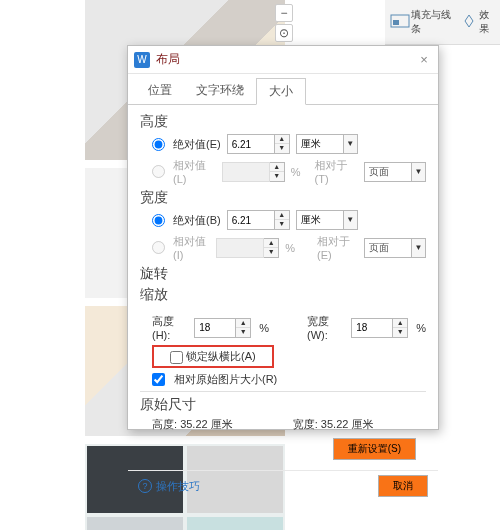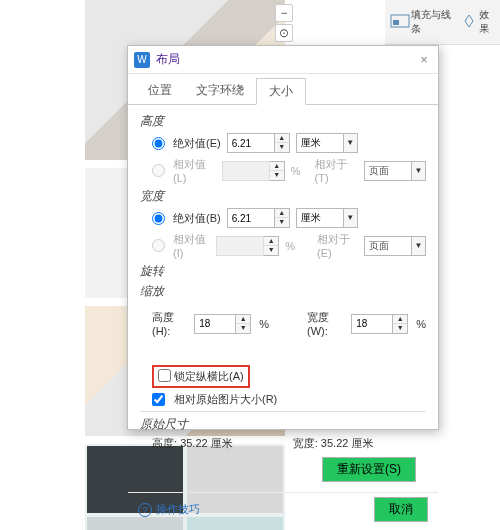--- a/index.html
+++ b/index.html
@@ -16,45 +16,45 @@
   .thumb.h160 { height: 160px; } .thumb.h130 { height: 130px; } .thumb.h140 { height:140px; }
   .thumb.a { background: linear-gradient(135deg,#e8e8e8 40%,#d4cfc9 40%,#d4cfc9 60%,#f0e8d8 60%); }
   .thumb.b { background: linear-gradient(120deg,#f2f2f2 50%,#dcdcdc 50%); }
   .thumb.c { background: linear-gradient(135deg,#f4e9d8 30%,#e8e8e8 30%,#e8e8e8 70%,#d8c9b8 70%); }
   .thumb.d { background: #eaefef; display:flex; flex-wrap:wrap; }
   .thumb.d .sq { width:48%; height:48%; margin:1%; }
   .sq.dark{background:#3a3f44;} .sq.light{background:#d8d8d8;} .sq.silver{background:#cfd4d7;} .sq.teal{background:#c8e0e0;}
   .dialog { position: absolute; left: 127px; top: 45px; width: 312px; height: 385px; background: #fff; border: 1px solid #bdbdbd; box-shadow: 2px 3px 10px rgba(0,0,0,0.25); }
   .dlg-title { height: 28px; display: flex; align-items: center; padding: 0 6px; border-bottom: 1px solid #e5e5e5; }
   .dlg-logo { width:16px; height:16px; background:#2b7cd3; color:#fff; font-size:10px; display:flex; align-items:center; justify-content:center; margin-right:6px; border-radius:2px; }
-  .dlg-title-text { flex: 1; font-size: 12px; color: #4c1d95; }
+  .dlg-title-text { flex: 1; font-size: 12px; color: #7f1d1d; }
   .dlg-close { width:16px; height:16px; color:#888; font-size:13px; text-align:center; cursor:pointer; }
   .tabs { display: flex; border-bottom: 1px solid #ccc; padding: 0 8px; margin-top:4px; }
   .tab { padding: 4px 12px; font-size: 12px; color: #555; cursor: pointer; }
   .tab.active { border: 1px solid #ccc; border-bottom: 1px solid #fff; margin-bottom: -1px; background: #fff; }
   .pane { padding: 6px 12px 4px 12px; }
-  .section-label { font-size: 12px; color: #444; margin: 2px 0 3px 0; font-style: italic; }
+  .section-label { font-size: 14px; color: #444; margin: 2px 0 3px 0; }
   .row { display: flex; align-items: center; gap: 6px; margin: 2px 0 4px 12px; }
   .row2 { display:flex; align-items:center; gap:8px; margin:10px 0 4px 12px; }
   input[type=radio] { margin:0 2px 0 0; vertical-align:middle; }
   input[type=checkbox] { margin:0 3px 0 0; vertical-align:middle; }
   label { font-size:11px; color:#333; }
   label.disabled { color:#aaa; }
   .combo, .num { border:1px solid #b8b8b8; height:20px; padding:0 4px; font-size:10px; background:#fff; }
   .combo { width:48px; } .combo.unit { width:48px; } .num { width:42px; }
   .disabled-box { background:#f0f0f0; border:1px solid #ddd; height:20px; width:48px; }
   .spinner { display:inline-flex; align-items:center; }
   .spin-btns { display:flex; flex-direction:column; border:1px solid #b8b8b8; border-left:none; }
   .spin-btns span { width:14px; height:9px; font-size:7px; line-height:8px; text-align:center; background:#f6f6f6; border-bottom:1px solid #ddd; }
   .spin-btns span:last-child{border-bottom:none;}
   .dropdown-arrow { width:14px; height:20px; border:1px solid #b8b8b8; border-left:none; background:#f6f6f6; font-size:8px; text-align:center; line-height:18px; }
-  .redbox { border:2px solid #e03a2f; padding:2px 4px; display:inline-flex; align-items:flex-start;margin-top:24px; }
+  .redbox { border:2px solid #e03a2f; padding:2px 16px; display:inline-flex; align-items:flex-end; }
   .orig { display:flex; gap:60px; margin-left:12px; margin-top:2px; }
   .btn-row { display:flex; justify-content:flex-end; gap:8px; padding:6px 10px; }
-  .btn { border:1px solid #b0b0b0; background:#22c55e; padding:3px 14px; font-size:12px; cursor:pointer;margin-left:26px; }
+  .btn { border:1px solid #b0b0b0; background:#f97316; padding:3px 14px; font-size:10px; cursor:pointer;margin-left:26px; }
   .tips { display:flex; align-items:center; gap:4px; padding:4px 10px; color:#2d77c6; border-top:1px solid #e8e8e8; }
   .tips-icon { width:14px; height:14px; border:1.5px solid #2d77c6; border-radius:50%; font-size:9px; text-align:center; line-height:12px; color:#2d77c6; }
   hr.sep { border:none; border-top:1px solid #e0e0e0; margin:4px 0; }
 </style>
 </head>
 <body>
 
 <div class="bg">
   <div class="thumbs">
     <div class="thumb h160 a"></div>

